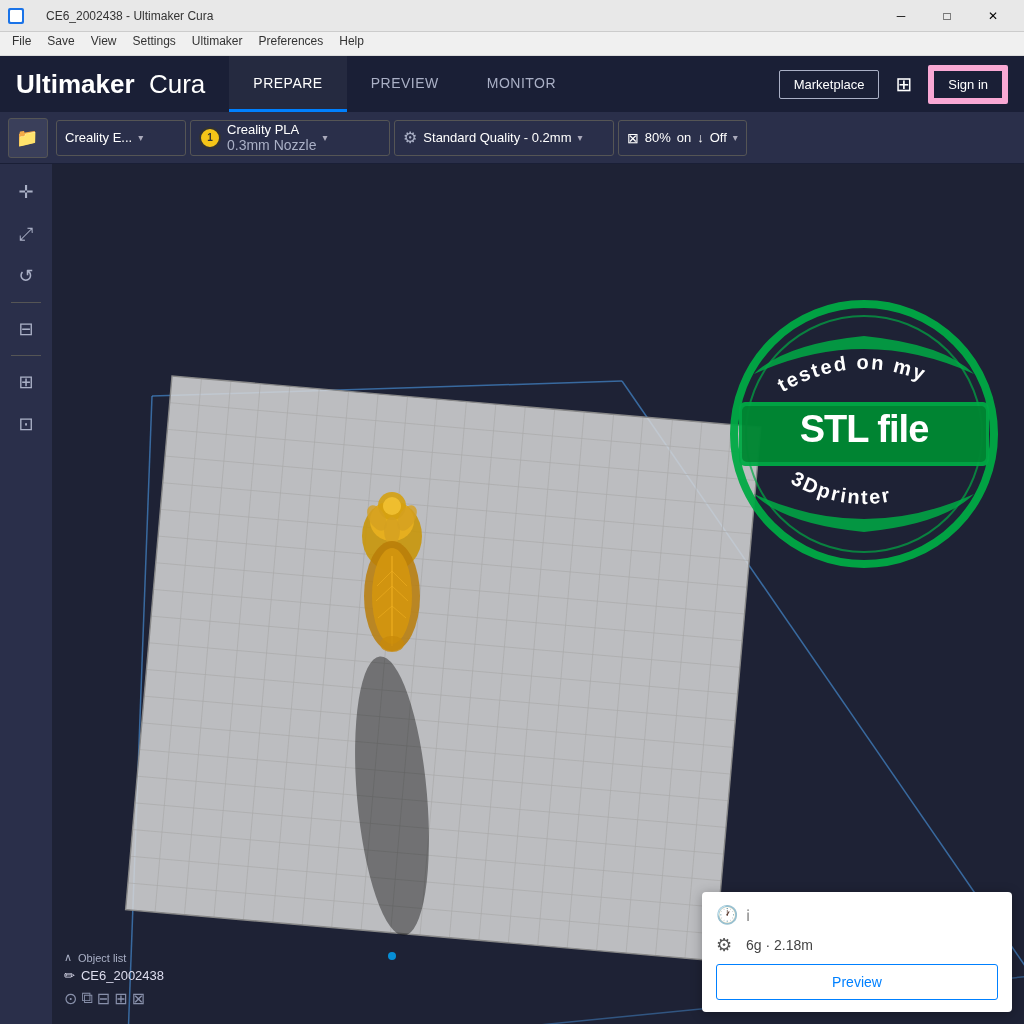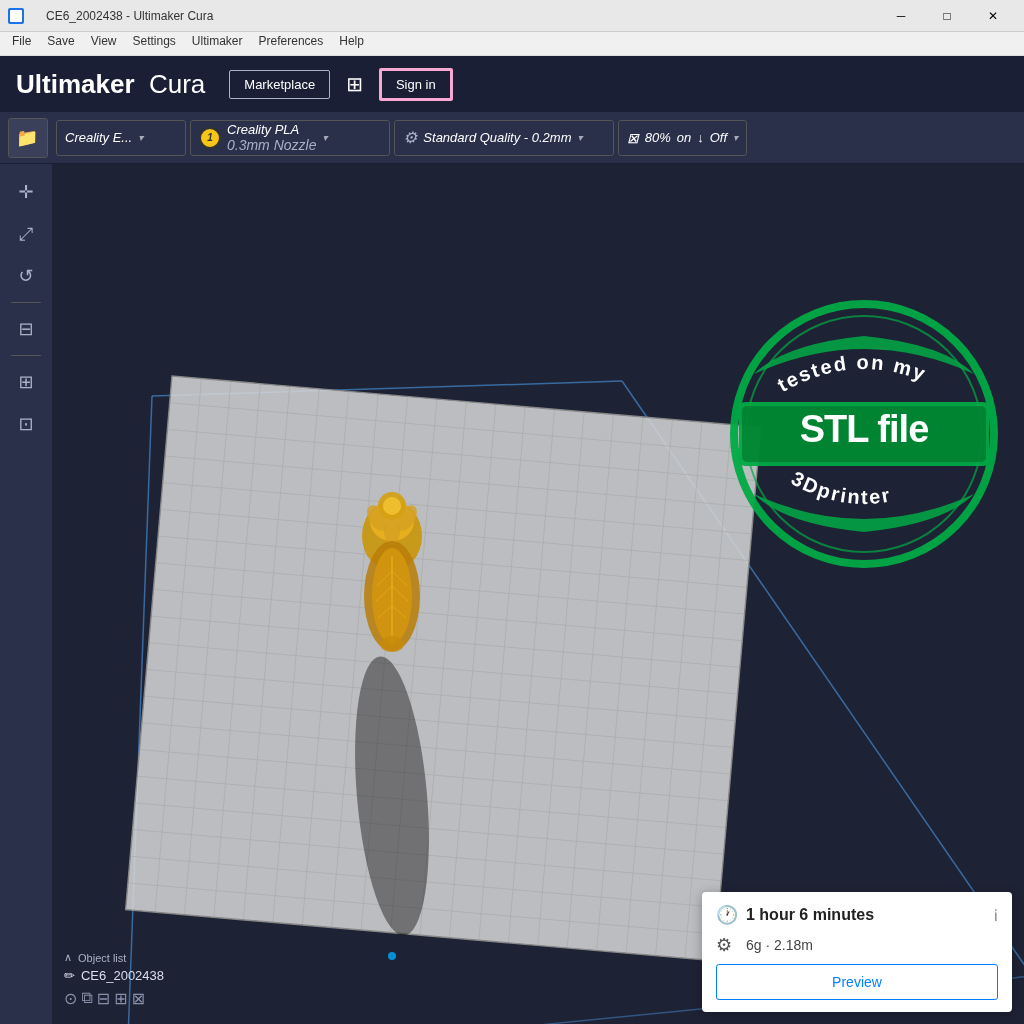--- a/index.html
+++ b/index.html
@@ -70,21 +70,21 @@
       background: transparent;
       color: white;
       padding: 6px 14px;
       font-size: 13px;
       cursor: pointer;
       border-radius: 2px;
       text-align: center;
     }
     #grid-icon-btn { color: white; background: transparent; border: none; cursor: pointer; font-size: 20px; padding: 4px 8px; }
     #sign-in-btn {
-      border: 3px solid #f9a8d4;
+      border: 6px solid #f9a8d4;
       background: transparent;
       color: white;
       padding: 6px 14px;
       font-size: 13px;
       cursor: pointer;
       border-radius: 2px;
     }
 
     
     #toolbar {
@@ -113,21 +113,20 @@
       background: #2a2f4a;
       border: 1px solid #555;
       border-radius: 3px;
       color: white;
       padding: 0 8px;
       font-size: 13px;
       cursor: pointer;
       display: flex;
       align-items: center;
       gap: 6px;
-      font-style: italic;
     }
     .toolbar-dropdown .arrow { color: #aab; font-size: 10px; }
     .printer-selector { min-width: 130px; }
     .material-selector { min-width: 200px; }
     .quality-selector { min-width: 220px; }
     .support-selector { min-width: 120px; }
     .material-info { display: flex; flex-direction: column; align-items: flex-start; }
     .material-name { font-size: 13px; color: white; }
     .material-sub { font-size: 14px; color: #aab0c6; }
     .material-badge {
@@ -296,20 +295,25 @@
 </div>
 
 <div id="app">
 
   <div id="top-nav">
     <div id="logo">
       <span id="logo-text">
         <span>Ultimaker</span>
         &nbsp;<b>Cura</b>
       </span>
+    </div>
+    <div id="nav-tabs">
+      <div class="nav-tab active">PREPARE</div>
+      <div class="nav-tab">PREVIEW</div>
+      <div class="nav-tab">MONITOR</div>
     </div>
     <div id="nav-right">
       <button id="marketplace-btn">Marketplace</button>
       <button id="grid-icon-btn">⊞</button>
       <button id="sign-in-btn">Sign in</button>
     </div>
   </div>
 
   <div id="toolbar">
     <button id="folder-btn">
@@ -490,21 +494,20 @@
             <span class="obj-icon-btn">⧉</span>
             <span class="obj-icon-btn">⊟</span>
             <span class="obj-icon-btn">⊞</span>
             <span class="obj-icon-btn">⊠</span>
           </div>
         </div>
 
         <div id="print-panel">
           <div class="print-row">
             <span class="print-row-icon">🕐</span>
-            <span class="print-time">1 hour 6 minutes</span>
             <span class="info-icon">ℹ</span>
           </div>
           <div class="print-row">
             <span class="print-row-icon">⚙</span>
             <span class="print-material">6g · 2.18m</span>
           </div>
           <div class="print-actions">
             <button class="preview-btn">Preview</button>
           </div>
         </div>

